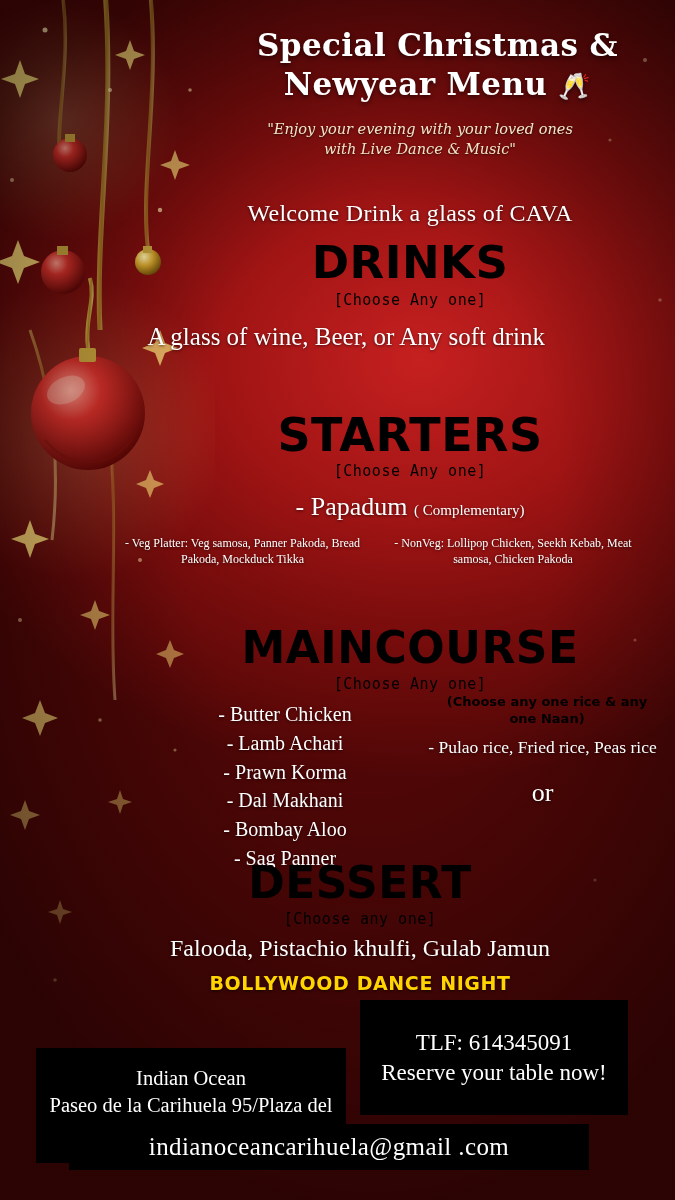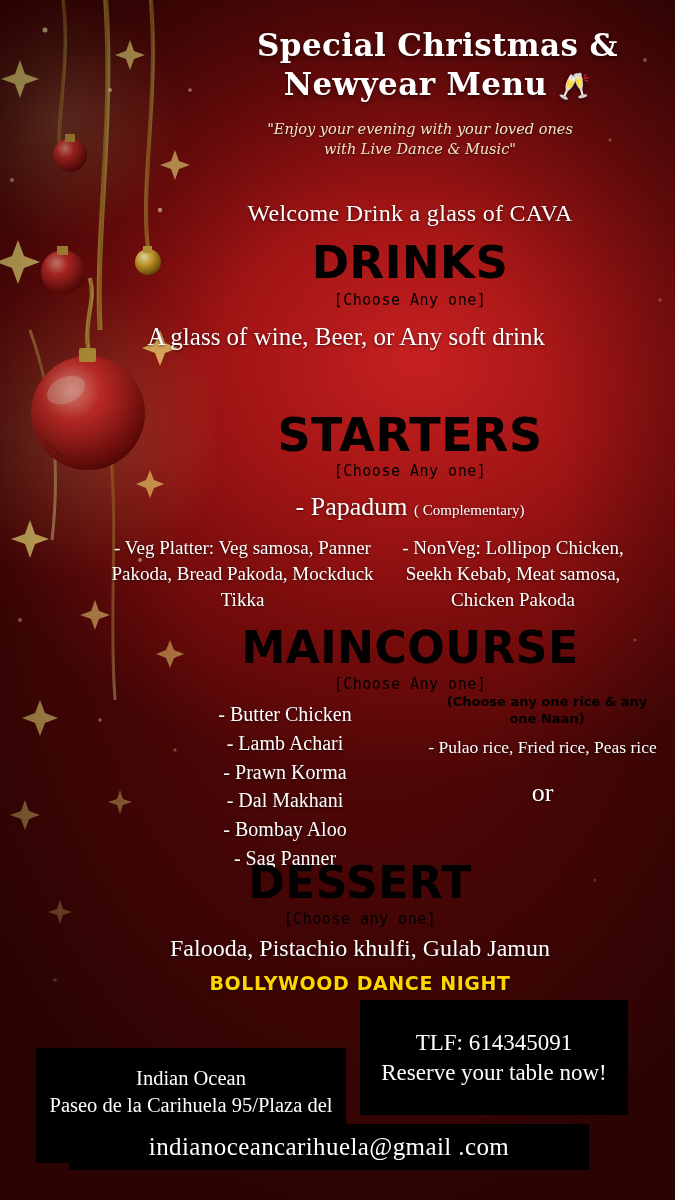--- a/index.html
+++ b/index.html
@@ -142,21 +142,21 @@
     font-size: 26px;
     text-shadow: 0 1px 3px rgba(0,0,0,0.6);
   }
   .papadum .note {
     font-size: 15px;
   }
   .starter-col {
     position: absolute;
     top: 535px;
     color: #fff;
-    font-size: 19px;
+    font-size: 12px;
     line-height: 1.37;
     text-align: center;
     text-shadow: 0 1px 3px rgba(0,0,0,0.6);
   }
   .starter-col.left { left: 110px; width: 265px; }
   .starter-col.right { left: 378px; width: 270px; }
 
   .main-list {
     position: absolute;
     top: 700px;

